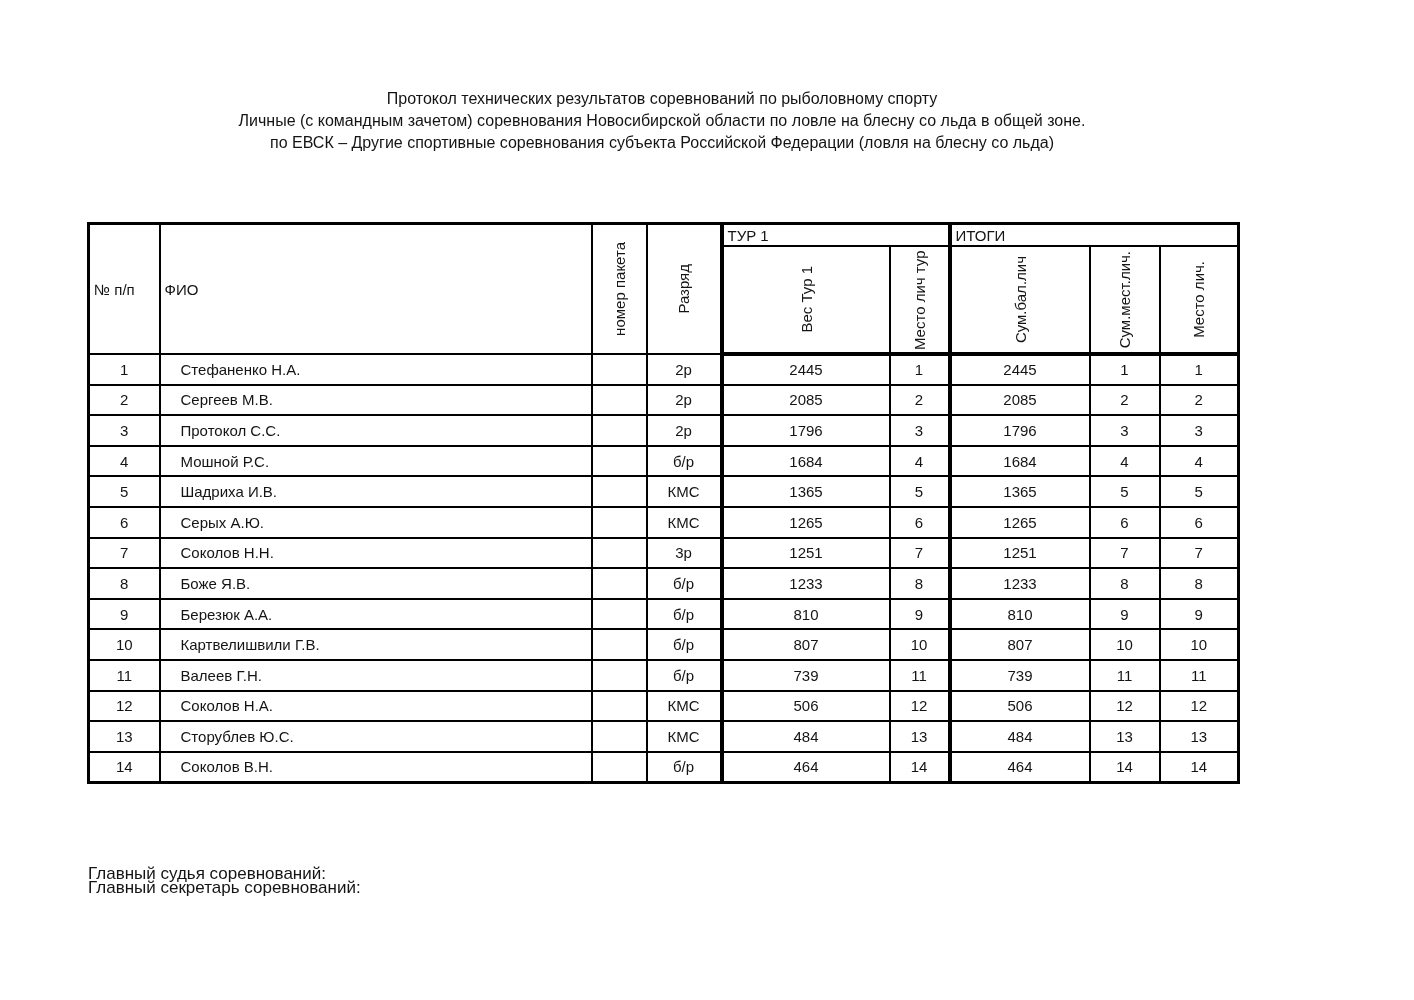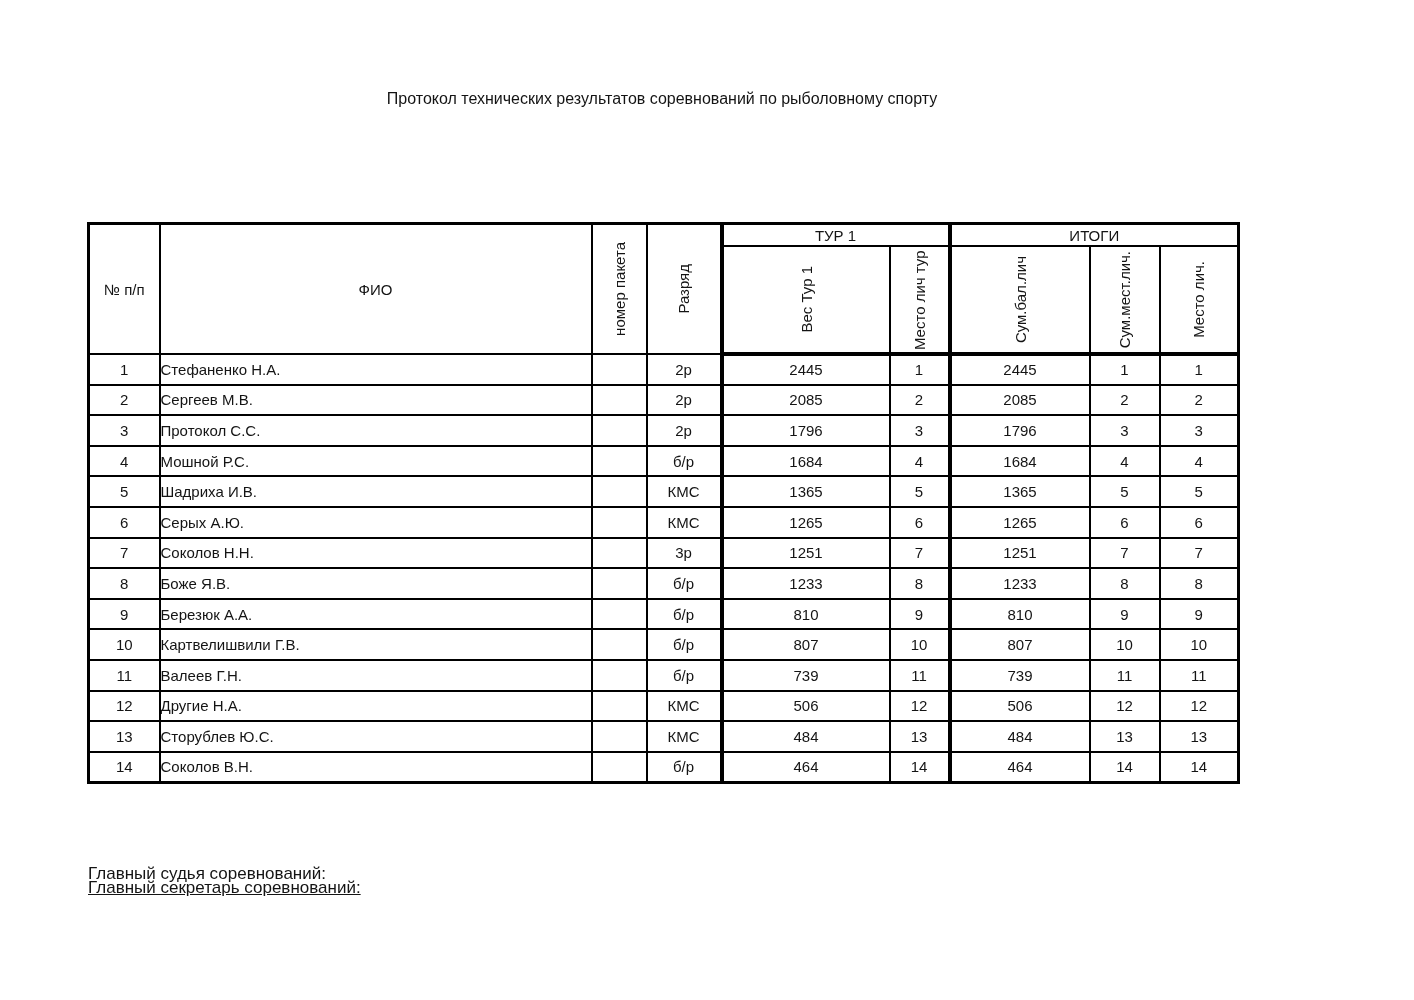--- a/index.html
+++ b/index.html
@@ -27,21 +27,21 @@
     border: 3px solid #000;
     font-size: 15px; color: #141414;
   }
   table.results th, table.results td {
     border: 2px solid #000;
     padding: 0 4px;
     font-weight: normal;
     overflow: hidden;
     background: #ffffff;
   }
-  thead th { text-align: center; vertical-align: middle; }
+  thead th { text-align: left; vertical-align: middle; }
   thead tr.band th { height: 22px; font-size: 15px; }
   thead tr.subhead th { height: 105px; }
   thead tr:last-child th { border-bottom: 4px solid #000; }
   thead tr.band th.group { border-bottom: 2px solid #000; }
 
   .bR-thick { border-right: 4px solid #000 !important; }
 
   .vwrap {
     height: 102px; overflow: hidden;
     display: flex; justify-content: center; align-items: center;
@@ -50,37 +50,39 @@
   .vtext {
     writing-mode: vertical-rl; transform: rotate(180deg);
     white-space: nowrap; font-size: 15px; line-height: 1;
   }
   .vwrap-tall {
     height: 128px; overflow: hidden;
     display: flex; justify-content: center; align-items: center;
   }
 
   tbody td { height: 30.6px; text-align: center; vertical-align: middle; }
-  tbody td.c-left { text-align: left; padding-left: 0; }
+  tbody td.c-left { text-align: left; padding-left: 20px; }
 
   
   .footer-label {
     position: absolute; left: 88px;
     font-size: 17px; color: #141414;
   }
   #judge-line { top: 864px; }
-  #secretary-line { top: 878px; text-decoration: underline; }
+  #secretary-line { top: 878px; }
 </style>
 </head>
 <body>
 
 <div class="sheet">
 
   <div class="titles">
     <div>Протокол технических результатов соревнований по рыболовному спорту</div>
+    <div>Личные (с командным зачетом) соревнования Новосибирской области по ловле на блесну со льда в общей зоне.</div>
+    <div>по ЕВСК – Другие спортивные соревнования субъекта Российской Федерации (ловля на блесну со льда)</div>
   </div>
 
   <table class="results">
     <colgroup>
       <col style="width:71px">
       <col style="width:432px">
       <col style="width:55px">
       <col style="width:75px">
       <col style="width:168px">
       <col style="width:60px">
@@ -258,21 +260,21 @@
           <td></td>
           <td class="bR-thick">б/р</td>
           <td>739</td>
           <td class="bR-thick">11</td>
           <td>739</td>
           <td>11</td>
           <td>11</td>
         </tr>
         <tr>
           <td>12</td>
-          <td class="c-left">Другие Н.А.</td>
+          <td class="c-left">Соколов Н.А.</td>
           <td></td>
           <td class="bR-thick">КМС</td>
           <td>506</td>
           <td class="bR-thick">12</td>
           <td>506</td>
           <td>12</td>
           <td>12</td>
         </tr>
         <tr>
           <td>13</td>

